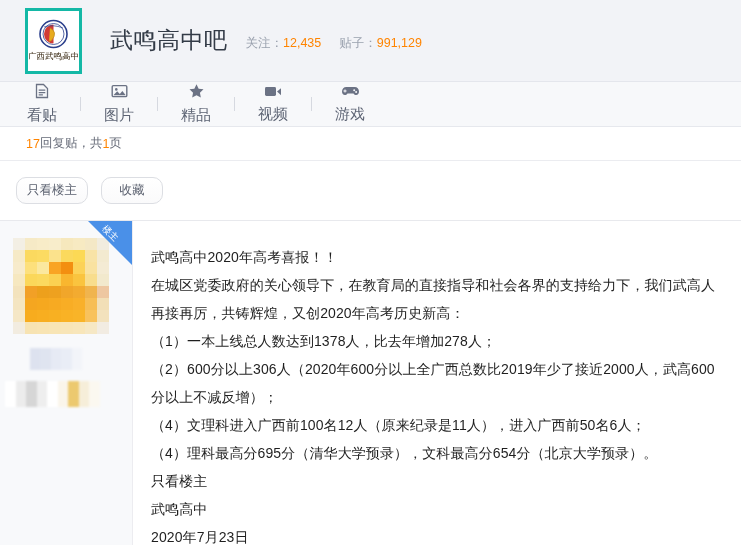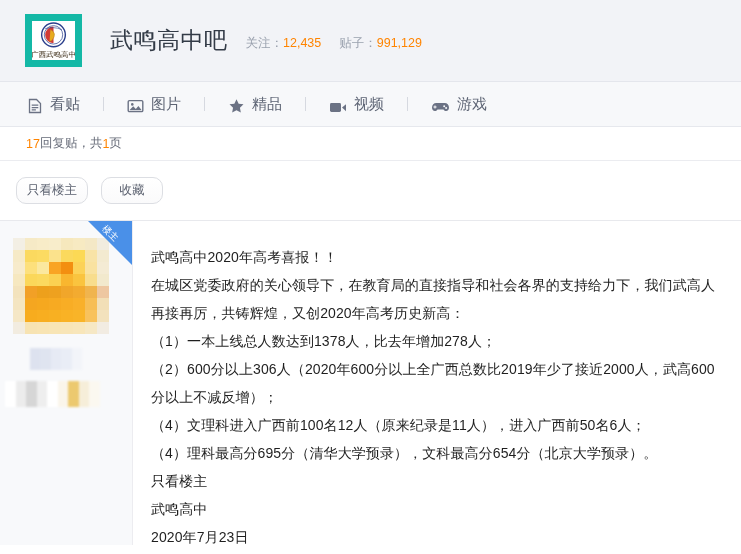--- a/index.html
+++ b/index.html
@@ -15,23 +15,23 @@
   .forum-header {
     position: relative;
     height: 82px;
     background: #f2f3f7;
     border-bottom: 1px solid #e4e6ec;
     display: flex;
     align-items: center;
     padding-left: 25px;
   }
   .forum-logo {
-    width: 57px; height: 53px;
-    background: #ffffff;
-    border: 7px solid #14b8a6;
+    width: 57px; height: 66px;
+    background: #ffffff;
+    border: 3px solid #14b8a6;
     display: flex; align-items: center; justify-content: center;
     flex: 0 0 auto;
     overflow: hidden;
   }
   .crest { display:block; }
   .forum-name {
     font-size: 23px;
     color: #333b47;
     margin-left: 28px;
     letter-spacing: 0.5px;
@@ -54,27 +54,28 @@
   .forum-nav {
     height: 45px;
     background: #f7f8fa;
     border-bottom: 1px solid #e6e8ed;
     display: flex;
     align-items: center;
     padding-left: 18px;
   }
   .nav-item {
     display: flex;
-    align-items: flex-end;
+    align-items: center;
     gap: 7px;
     font-size: 15px;
     color: #5d6474;
     padding: 0 9px;
     cursor: pointer;
     white-space: nowrap;
+    flex-direction: column;
   }
   .nav-sep {
     width: 1px; height: 14px;
     background: #d6d9e0;
     margin: 0 14px;
   }
   .nav-ico { display: block; fill: #6b7284; }
 
   
   .reply-strip {

